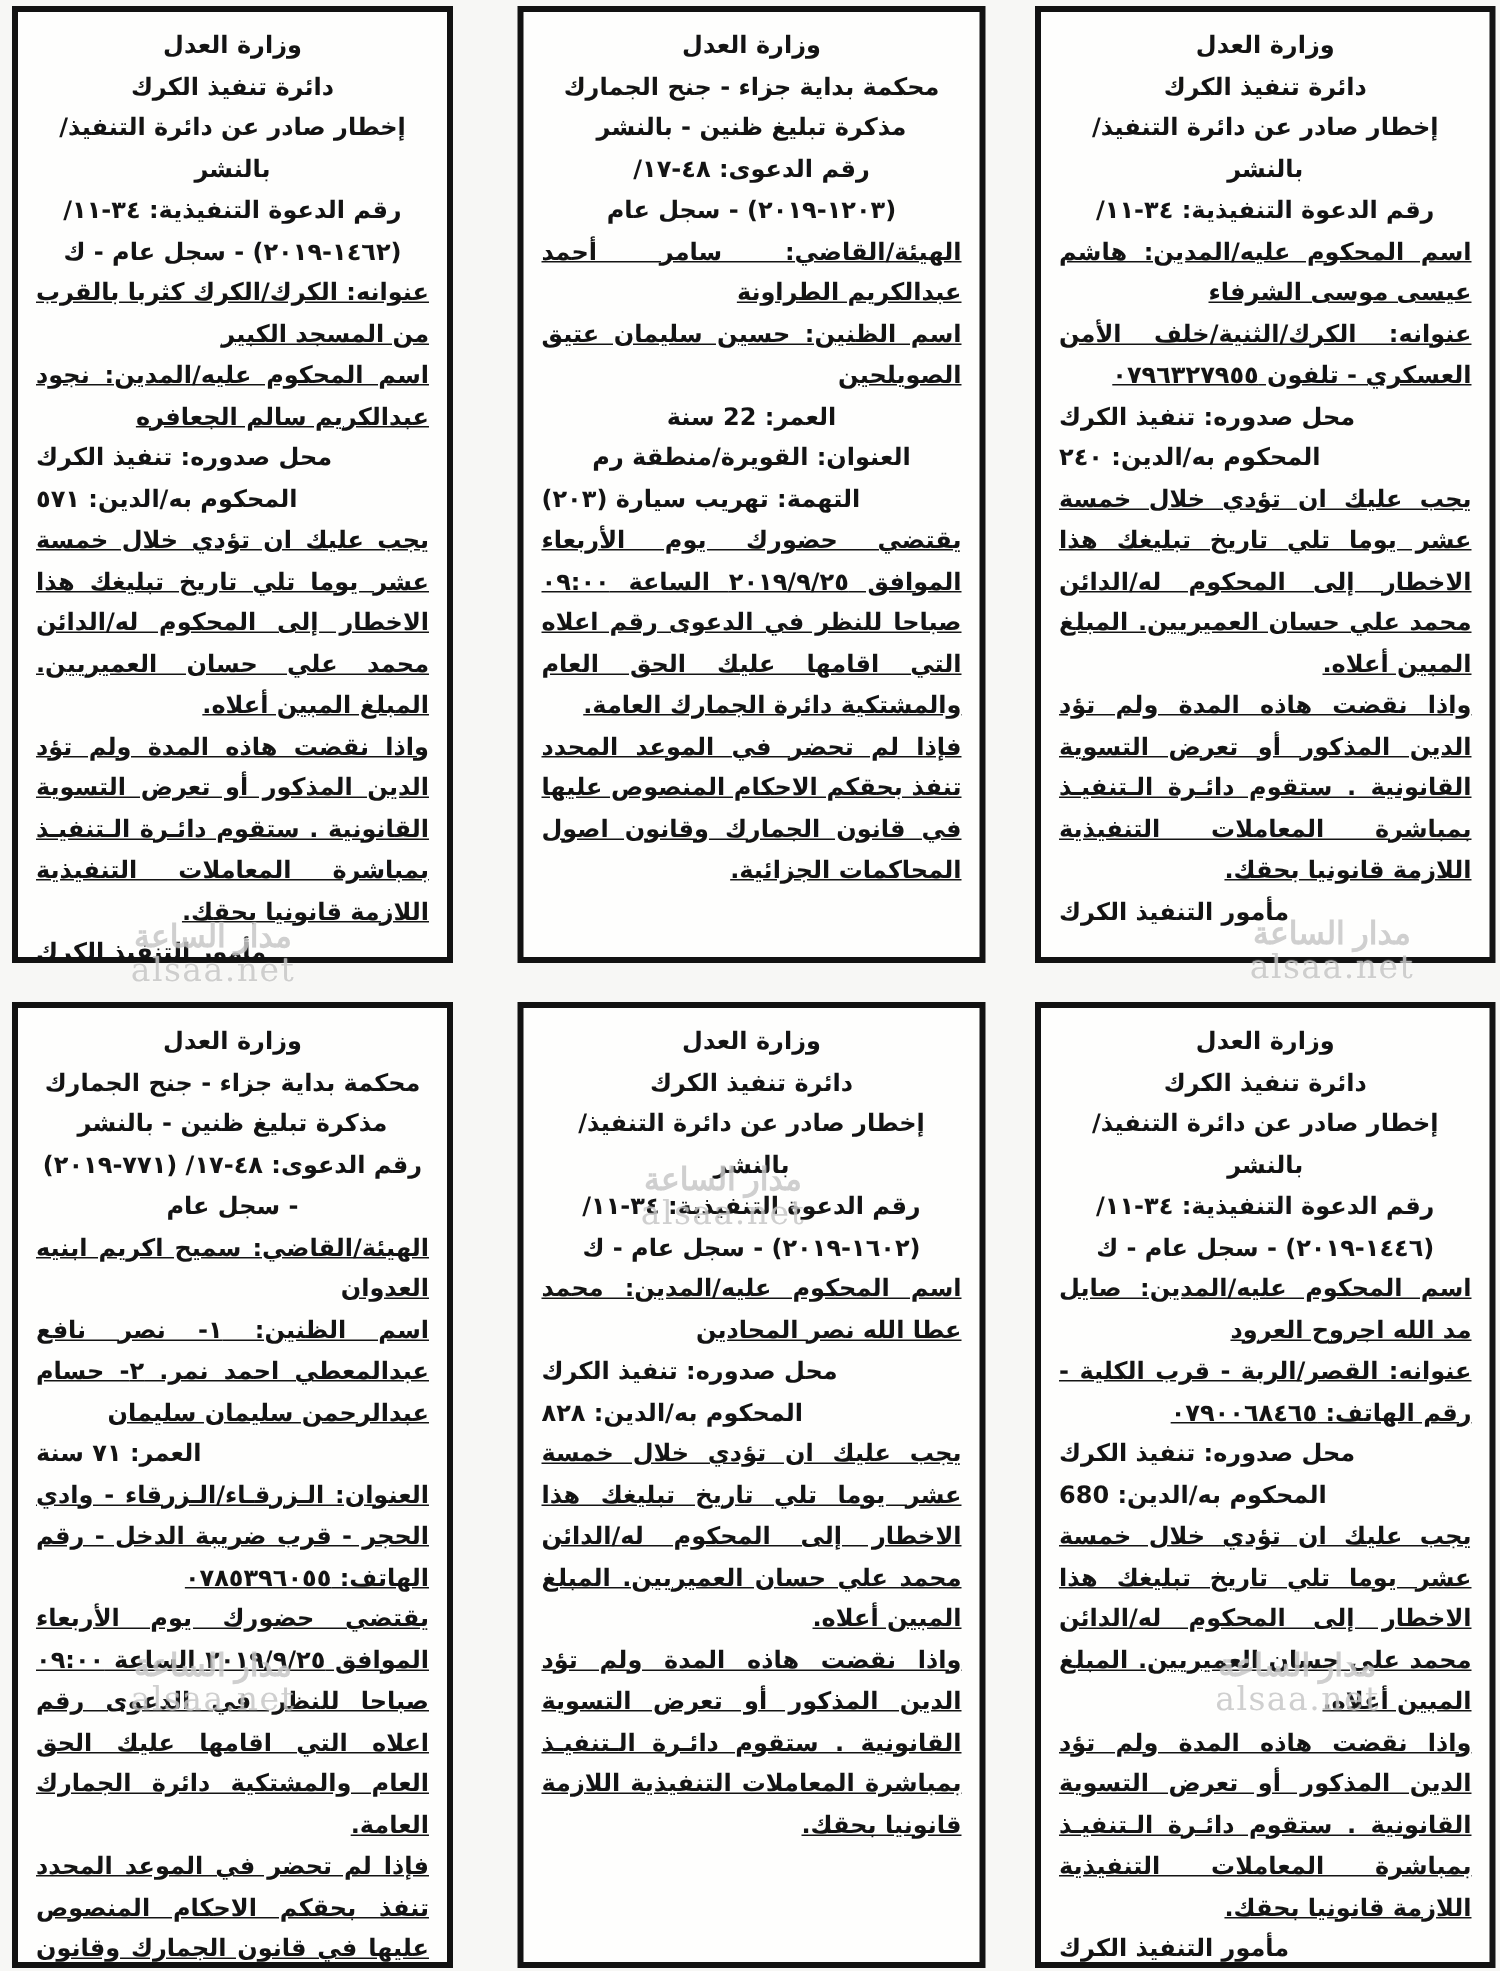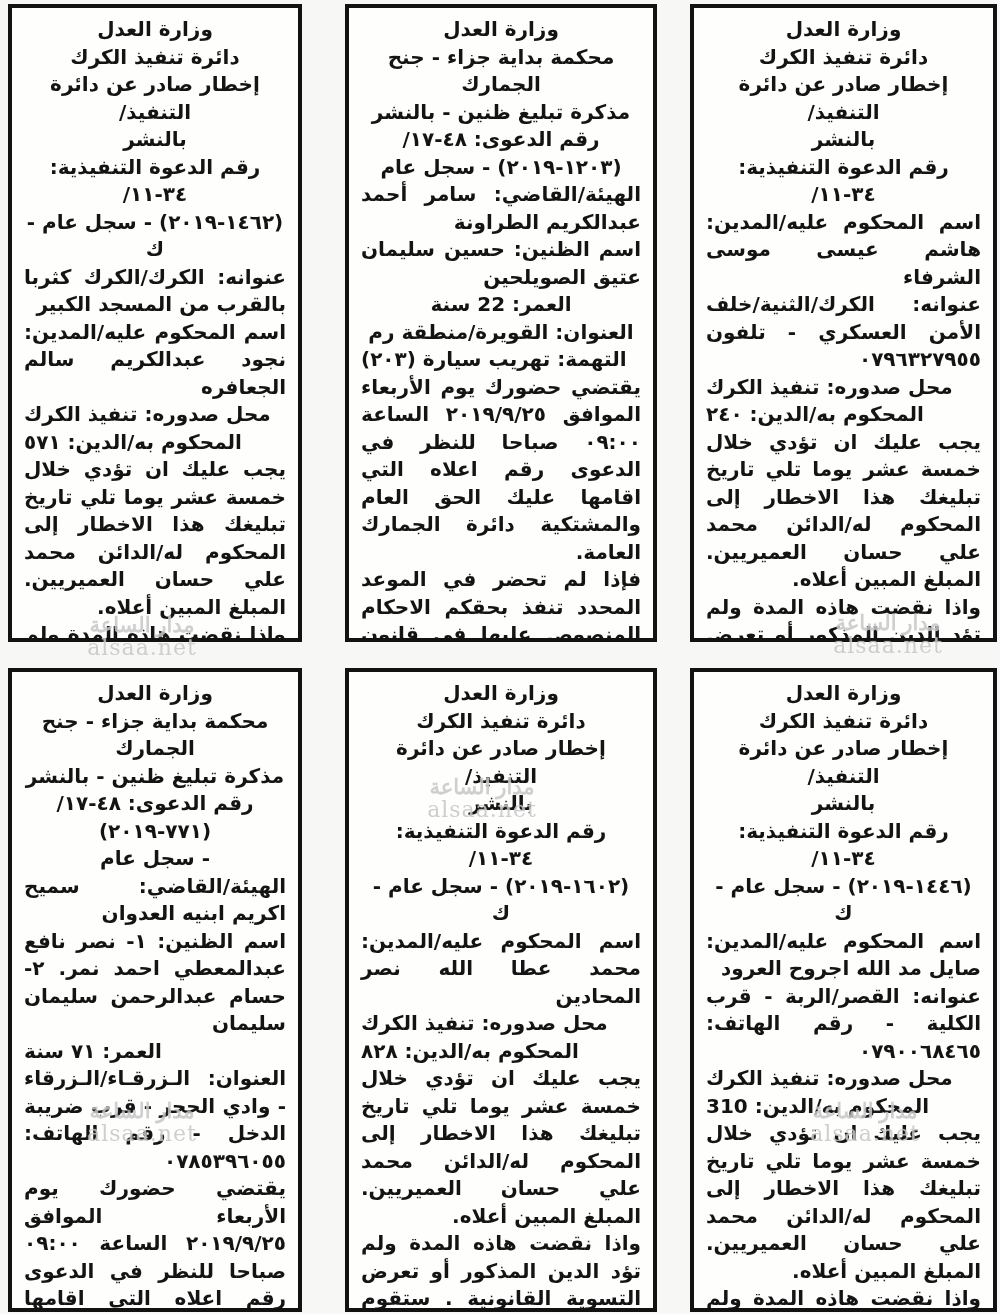--- a/index.html
+++ b/index.html
@@ -15,37 +15,37 @@
     overflow: hidden;
   }
   .panel {
     position: absolute;
     box-sizing: border-box;
     background: #fefefd;
     border: 4px solid #121212;
     padding: 8px 12px 8px 12px;
     direction: rtl;
     color: #141414;
-    font-size: 20px;
+    font-size: 16px;
     font-weight: 700;
     line-height: 27.5px;
     overflow: hidden;
     z-index: 1;
   }
   #panel-0 { left: 8px;   top: 4px;   width: 294px; height: 638px; }
   #panel-1 { left: 345px; top: 4px;   width: 312px; height: 638px; }
   #panel-2 { left: 690px; top: 4px;   width: 307px; height: 638px; }
   #panel-3 { left: 8px;   top: 668px; width: 294px; height: 644px; }
   #panel-4 { left: 345px; top: 668px; width: 312px; height: 644px; }
   #panel-5 { left: 690px; top: 668px; width: 307px; height: 644px; }
 
   .panel p { margin: 0; padding: 0; }
   .panel p.center  { text-align: center; }
   .panel p.right   { text-align: left; }
-  .panel p.justify { text-align: justify; text-align-last: right; }
+  .panel p.justify { text-align: justify; text-align-last: right; text-decoration: underline; }
 
   .watermark {
     position: absolute;
     z-index: 3;
     text-align: center;
     color: #c7c7c7;
     opacity: 0.85;
     pointer-events: none;
     line-height: 1.05;
     text-shadow: 0 0 1px #ffffff;
@@ -145,21 +145,21 @@
 <section class="panel" id="panel-5">
     <p class="center">وزارة العدل</p>
     <p class="center">دائرة تنفيذ الكرك</p>
     <p class="center">إخطار صادر عن دائرة التنفيذ/</p>
     <p class="center">بالنشر</p>
     <p class="center">رقم الدعوة التنفيذية: ٣٤-١١/</p>
     <p class="center">(١٤٤٦-٢٠١٩) - سجل عام - ك</p>
     <p class="justify">اسم المحكوم عليه/المدين: صايل مد الله اجروح العرود</p>
     <p class="justify">عنوانه: القصر/الربة - قرب الكلية - رقم الهاتف: ٠٧٩٠٠٦٨٤٦٥</p>
     <p class="right">محل صدوره: تنفيذ الكرك</p>
-    <p class="right">المحكوم به/الدين: 310</p>
+    <p class="right">المحكوم به/الدين: 680</p>
     <p class="justify">يجب عليك ان تؤدي خلال خمسة عشر يوما تلي تاريخ تبليغك هذا الاخطار إلى المحكوم له/الدائن محمد علي حسان العميريين. المبلغ المبين أعلاه.</p>
     <p class="justify">واذا نقضت هاذه المدة ولم تؤد الدين المذكور أو تعرض التسوية القانونية . ستقوم دائـرة الـتنفيـذ بمباشرة المعاملات التنفيذية اللازمة قانونيا بحقك.</p>
     <p class="right">مأمور التنفيذ الكرك</p>
   </section>
 
 <div class="watermark" id="wm-1">
   <span class="wm-brand">مدار الساعة</span>
   <span class="wm-site">alsaa.net</span>
 </div>
 <div class="watermark" id="wm-2">

